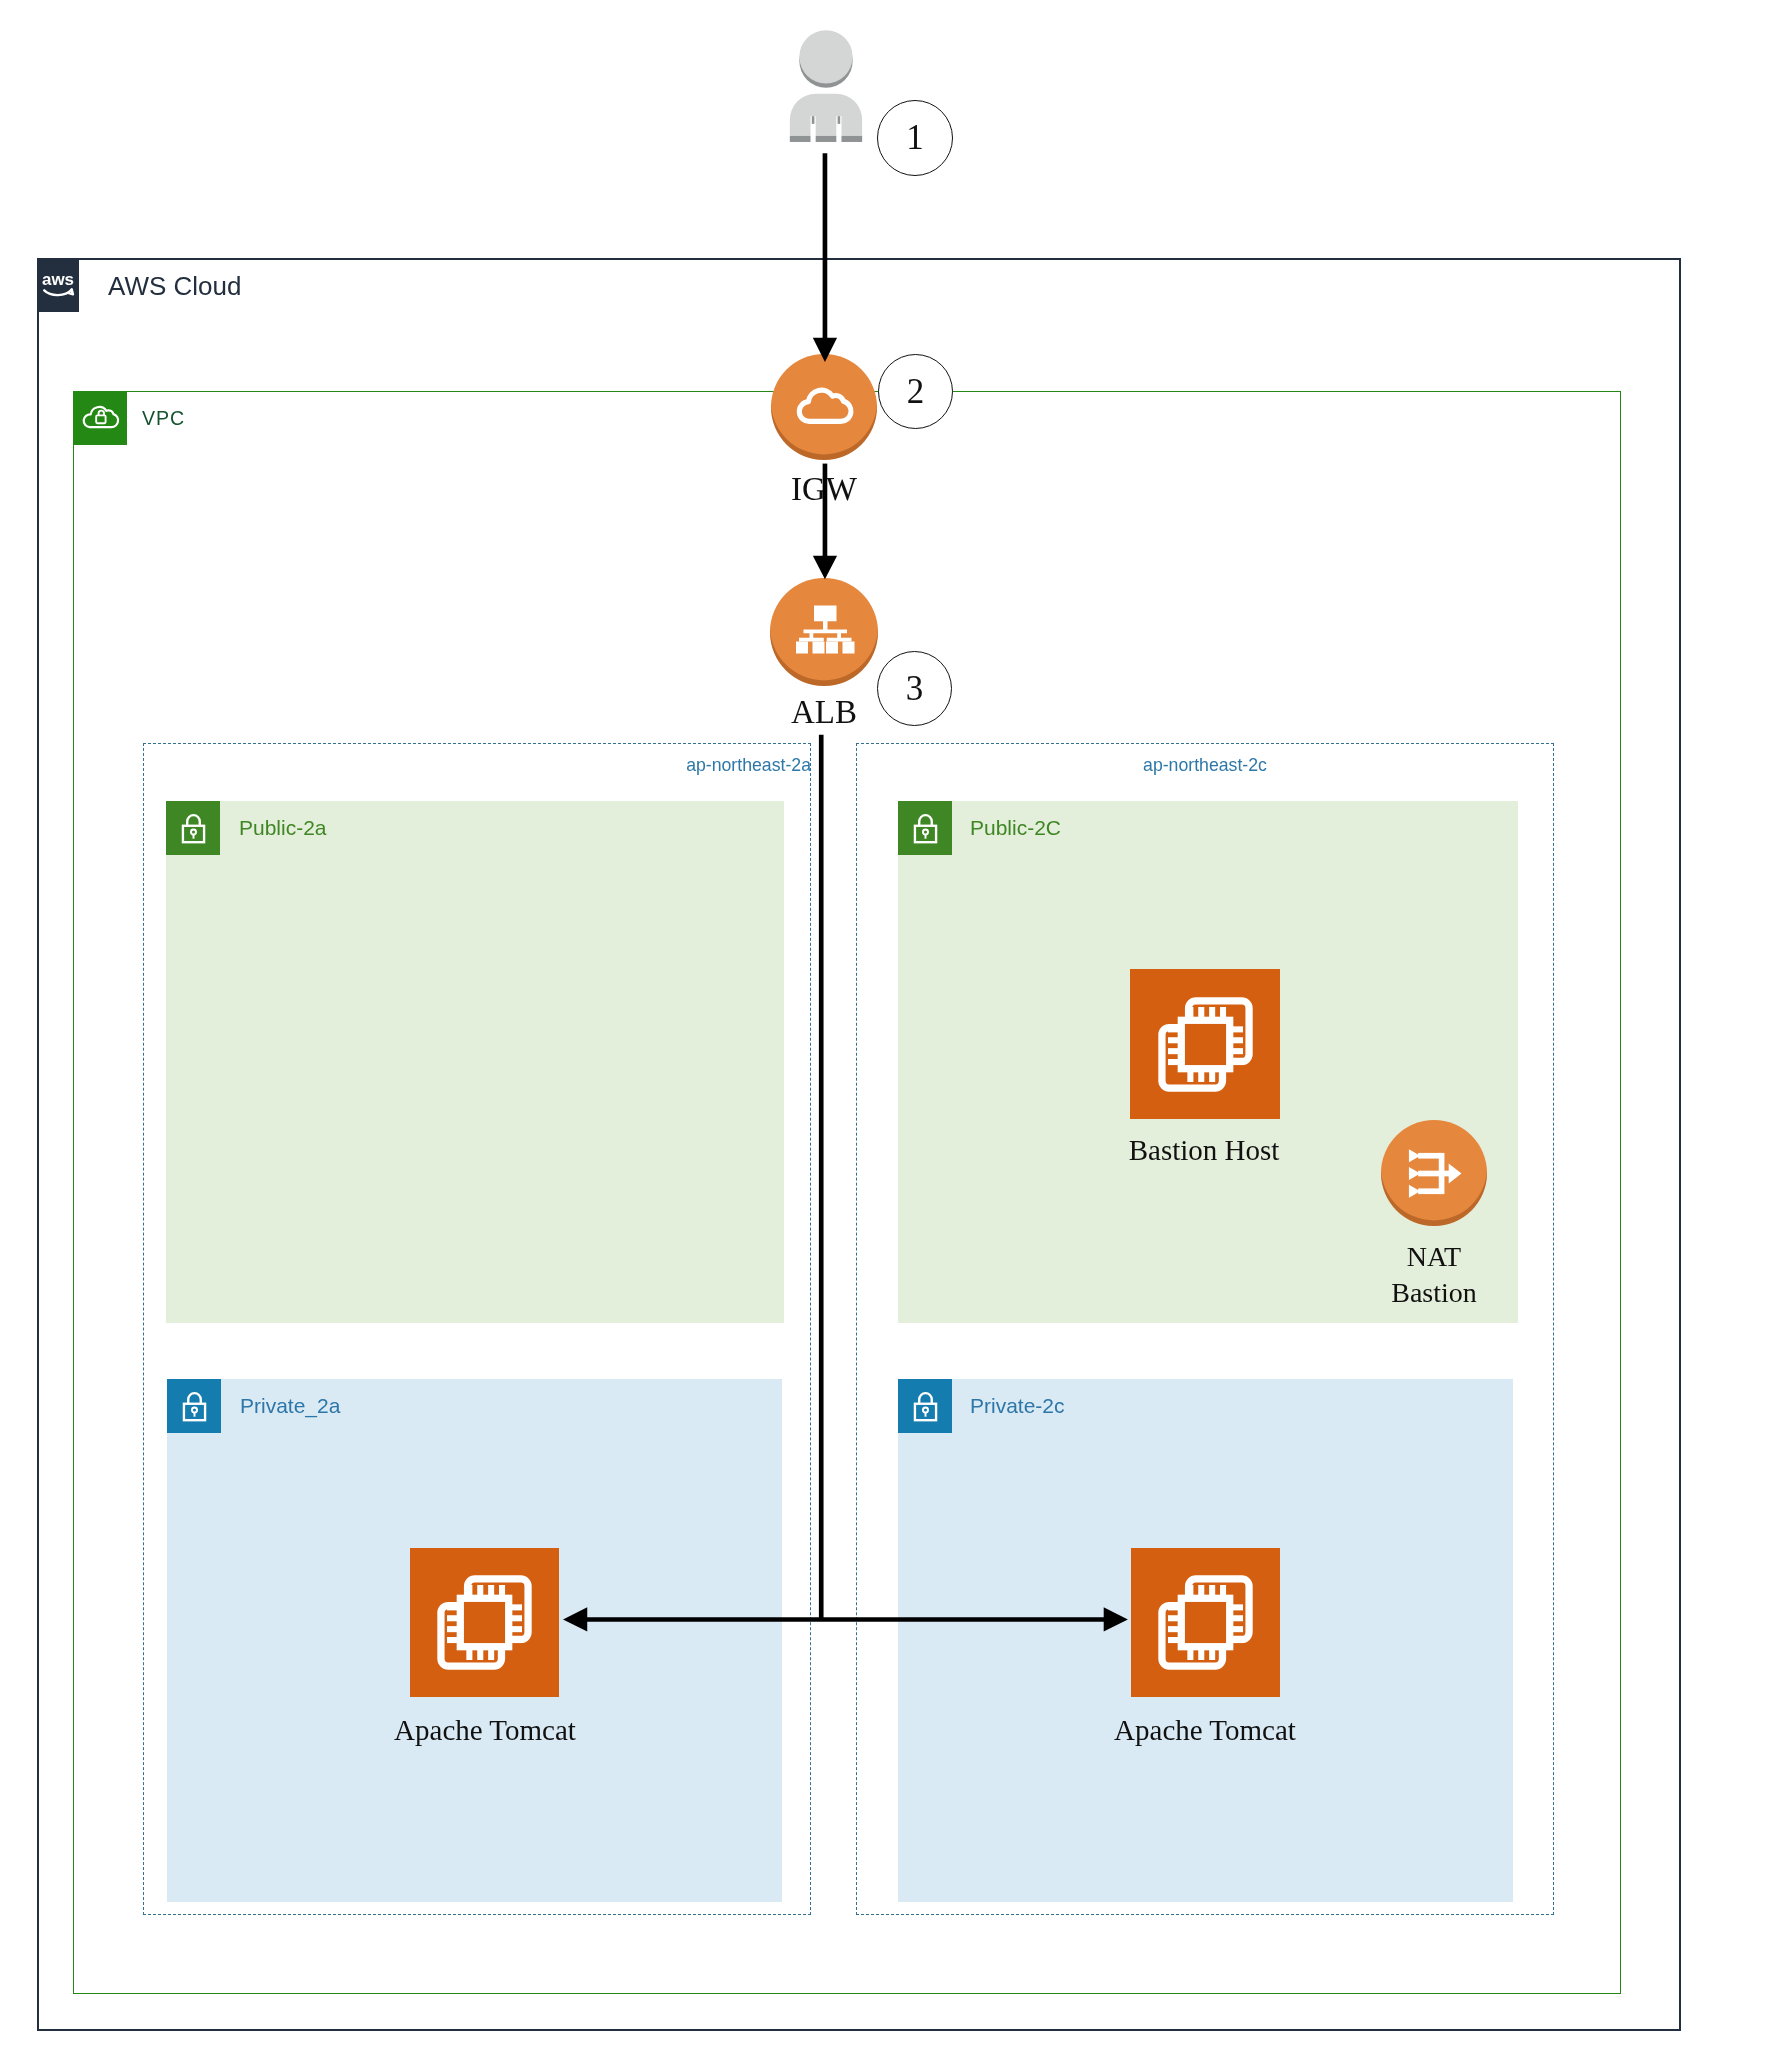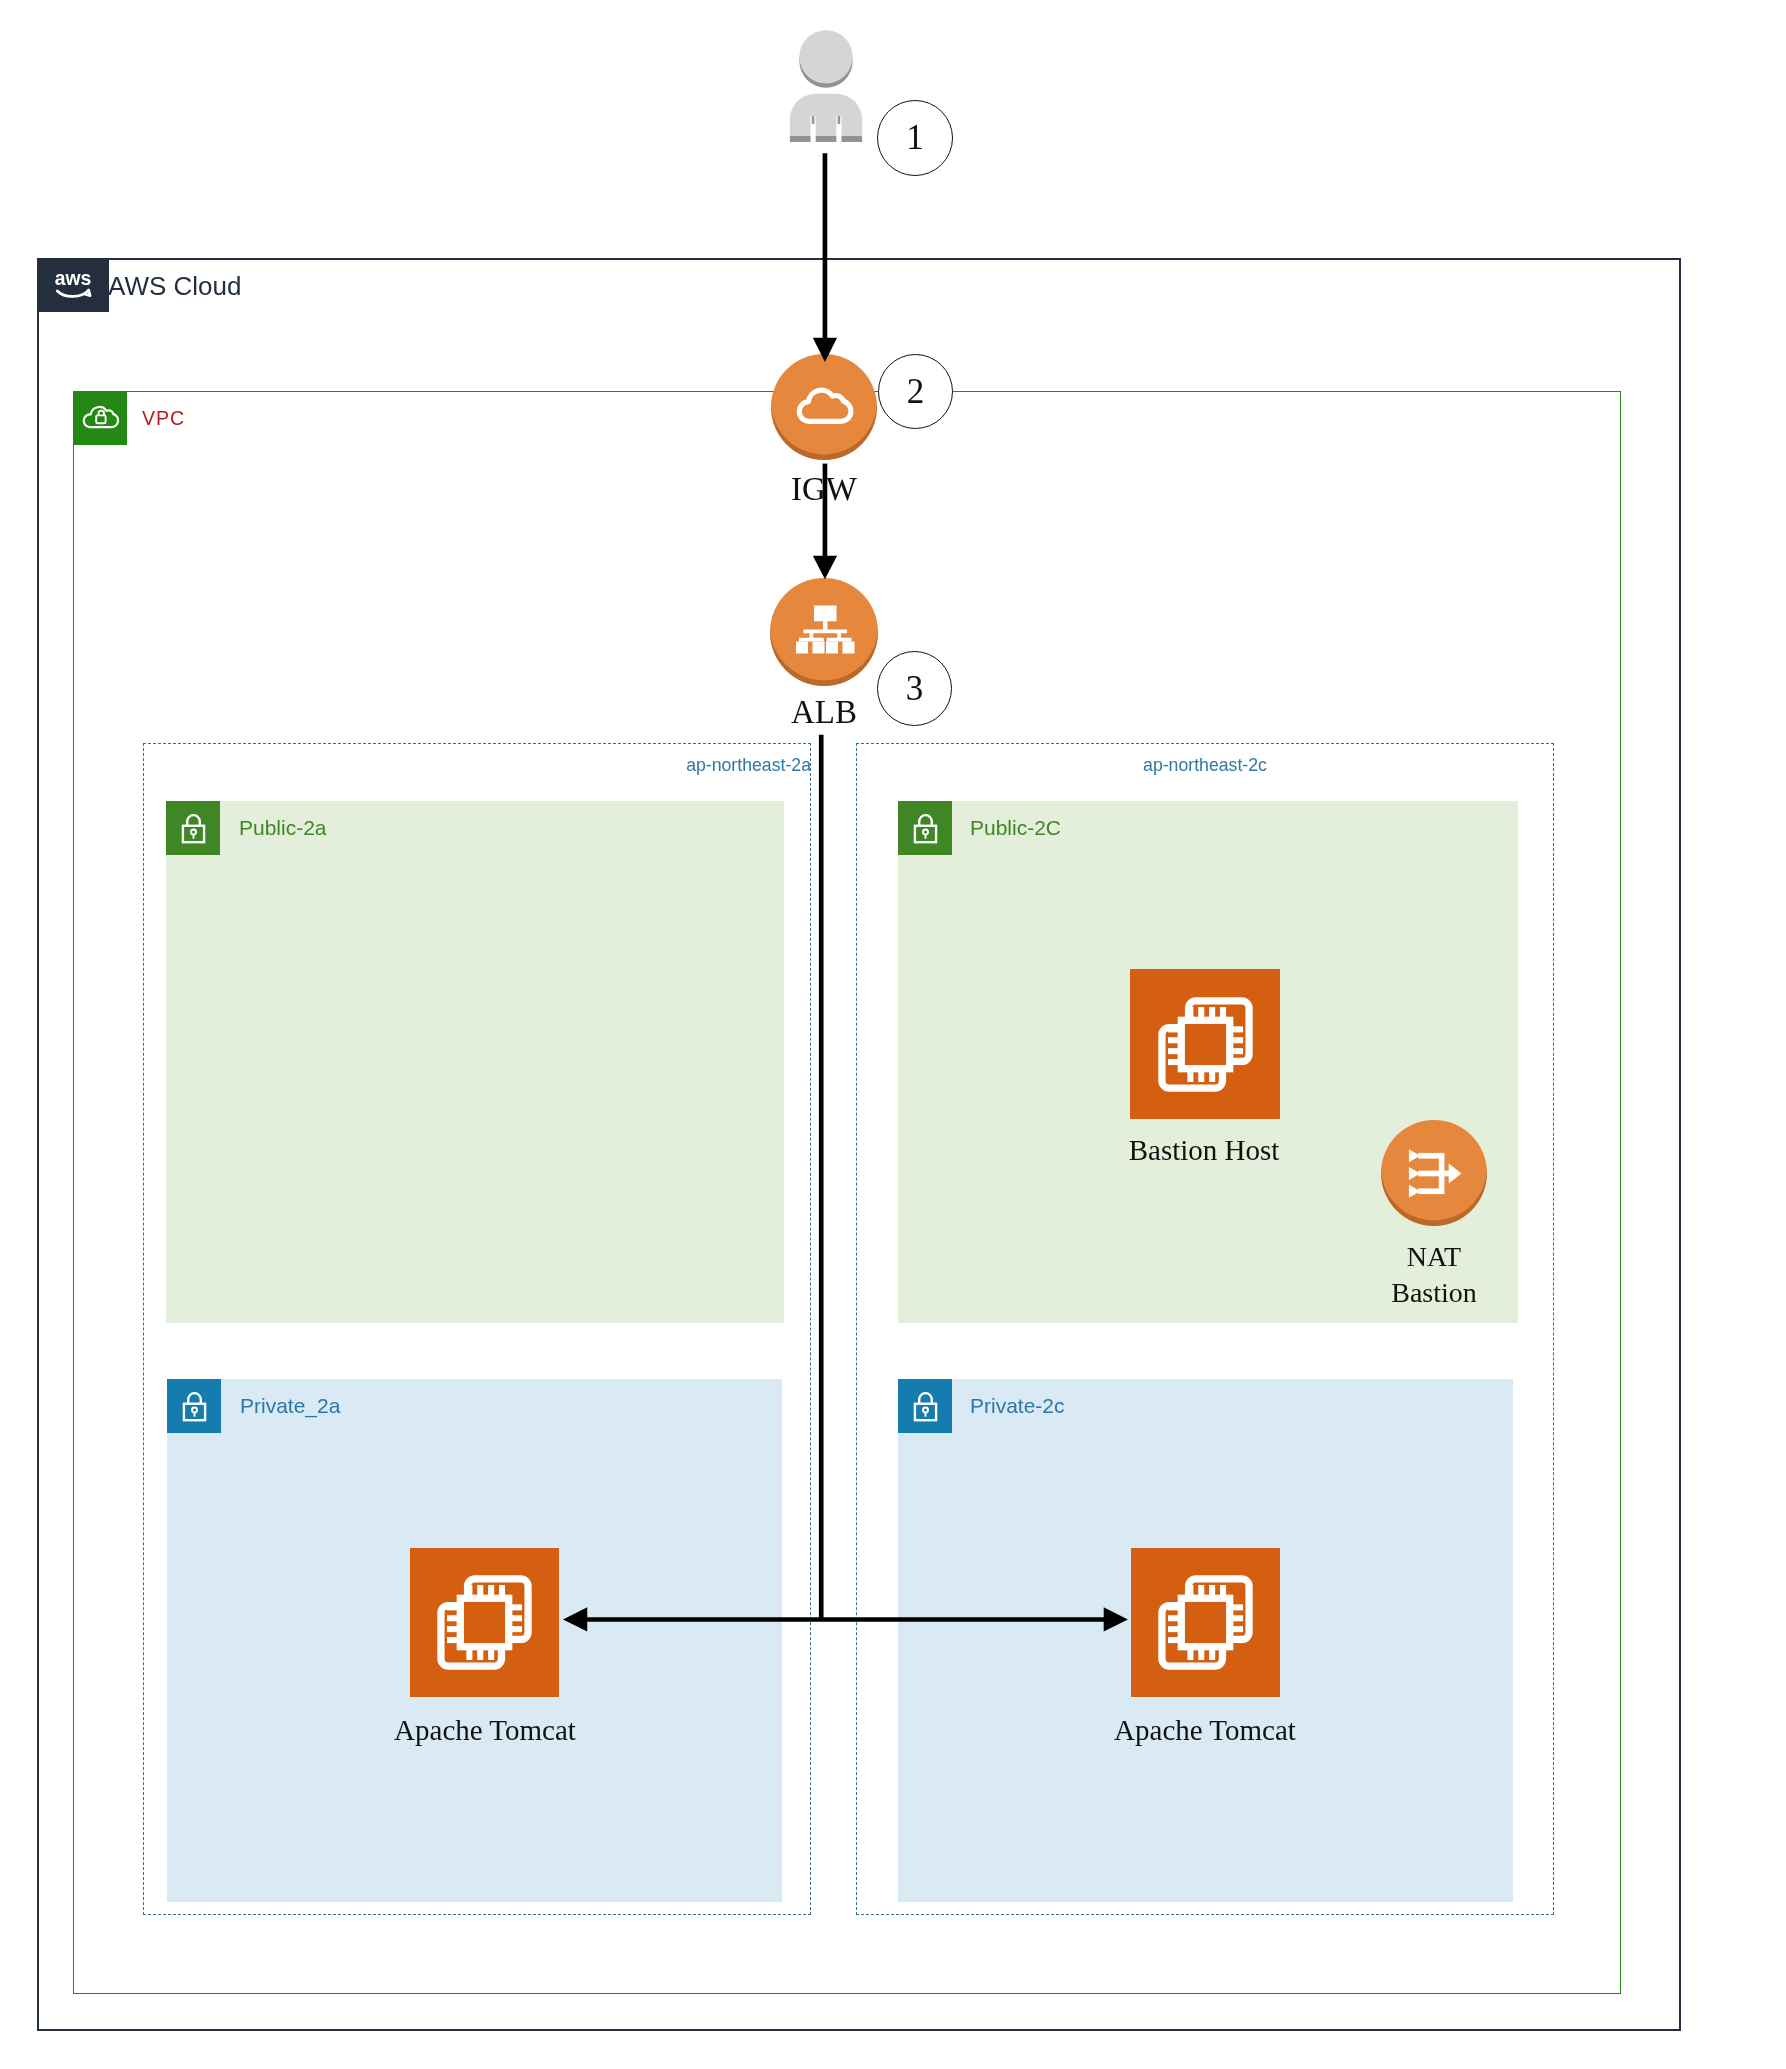--- a/index.html
+++ b/index.html
@@ -1,25 +1,25 @@
 <!DOCTYPE html>
 <html style="font-size:15px"><head>
 <meta charset="utf-8">
 <style>
   html,body{margin:0;padding:0;background:#fff;}
   .canvas{position:relative;width:1786px;height:2070px;background:#fff;overflow:hidden;
           font-family:"Liberation Sans",sans-serif;}
   .abs{position:absolute;}
   
   .aws-cloud{left:37px;top:258px;width:1644px;height:1773px;border:2.8px solid #232f3e;box-sizing:border-box;}
-  .aws-logo{left:37px;top:258px;width:72px;height:54px;background:#232f3e;display:flex;align-items:center;justify-content:center;text-decoration:underline;}
+  .aws-logo{left:37px;top:258px;width:42px;height:54px;background:#232f3e;display:flex;align-items:center;justify-content:center;text-decoration:underline;}
   .aws-title{left:108px;top:271px;font-size:26px;color:#232f3e;text-align:center;}
   .vpc-box{left:73px;top:391px;width:1548px;height:1603px;border:1.9px solid #248814;box-sizing:border-box;}
   .vpc-icon{left:73px;top:391px;width:54px;height:54px;background:#248814;display:flex;align-items:center;justify-content:center;}
-  .vpc-label{left:142px;top:407px;font-size:19.6px;color:#b91c1c;letter-spacing:0.9px;}
+  .vpc-label{left:142px;top:407px;font-size:19.6px;color:#14532d;letter-spacing:0.9px;}
   .az{border:1.9px dashed #36708f;box-sizing:border-box;}
   .az-a{left:143px;top:743px;width:668px;height:1172px;}
   .az-c{left:856px;top:743px;width:698px;height:1172px;}
   .az-label{font-size:17.7px;color:#2e78a8;text-align:center;}
   .az-a-label{left:143px;top:755px;width:668px;text-align:right;}
   .az-c-label{left:856px;top:755px;width:698px;}
   .subnet{box-sizing:border-box;}
   .pub{background:#e4efdb;}
   .priv{background:#daeaf4;}
   .pub-a{left:166px;top:801px;width:618px;height:522px;}

